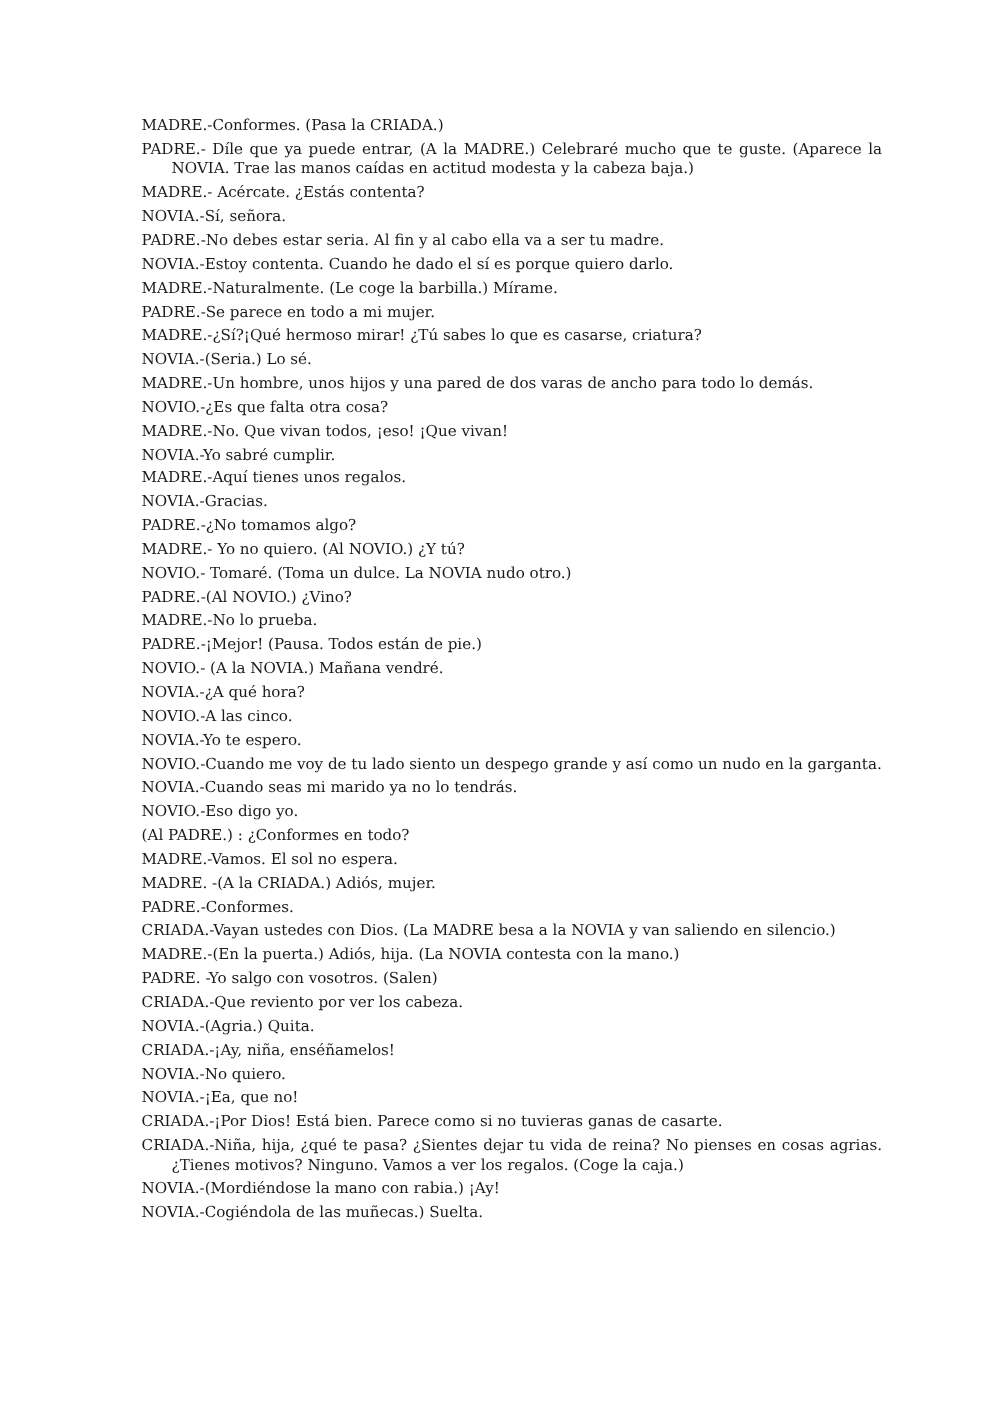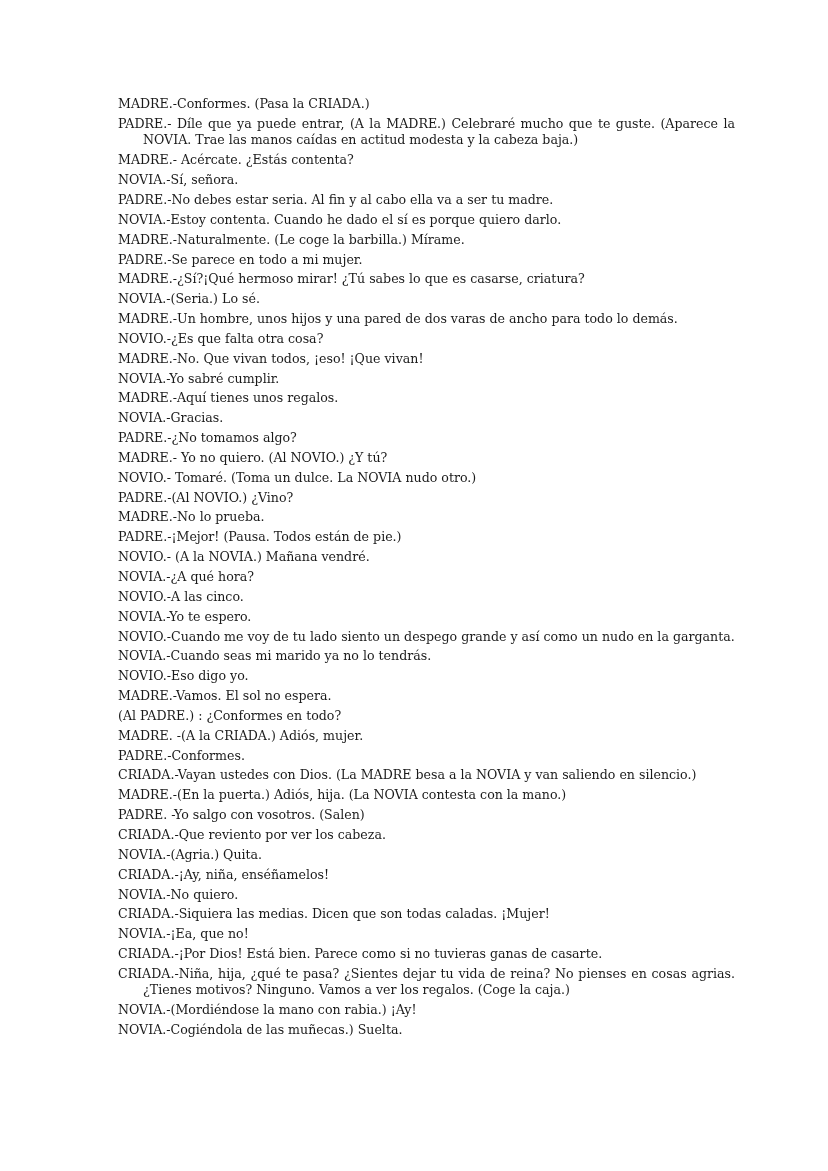--- a/index.html
+++ b/index.html
@@ -59,30 +59,29 @@
   <p class="para">PADRE.-(Al NOVIO.) ¿Vino?</p>
   <p class="para">MADRE.-No lo prueba.</p>
   <p class="para">PADRE.-¡Mejor! (Pausa. Todos están de pie.)</p>
   <p class="para">NOVIO.- (A la NOVIA.) Mañana vendré.</p>
   <p class="para">NOVIA.-¿A qué hora?</p>
   <p class="para">NOVIO.-A las cinco.</p>
   <p class="para">NOVIA.-Yo te espero.</p>
   <p class="para">NOVIO.-Cuando me voy de tu lado siento un despego grande y así como un nudo en la garganta.</p>
   <p class="para">NOVIA.-Cuando seas mi marido ya no lo tendrás.</p>
   <p class="para">NOVIO.-Eso digo yo.</p>
+  <p class="para">(Al PADRE.) : ¿Conformes en todo?</p>
   <p class="para">MADRE.-Vamos. El sol no espera.</p>
-  <p class="para">(Al PADRE.) : ¿Conformes en todo?</p>
   <p class="para">MADRE. -(A la CRIADA.) Adiós, mujer.</p>
   <p class="para">PADRE.-Conformes.</p>
   <p class="para">CRIADA.-Vayan ustedes con Dios. (La MADRE besa a la NOVIA y van saliendo en silencio.)</p>
   <p class="para">MADRE.-(En la puerta.) Adiós, hija. (La NOVIA contesta con la mano.)</p>
   <p class="para">PADRE. -Yo salgo con vosotros. (Salen)</p>
   <p class="para">CRIADA.-Que reviento por ver los cabeza.</p>
   <p class="para">NOVIA.-(Agria.) Quita.</p>
   <p class="para">CRIADA.-¡Ay, niña, enséñamelos!</p>
   <p class="para">NOVIA.-No quiero.</p>
-  <p class="para">CRIADA.-Siquiera las medias. Dicen que son todas caladas. ¡Mujer!</p>
   <p class="para">NOVIA.-¡Ea, que no!</p>
   <p class="para">CRIADA.-¡Por Dios! Está bien. Parece como si no tuvieras ganas de casarte.</p>
   <p class="para">CRIADA.-Niña, hija, ¿qué te pasa? ¿Sientes dejar tu vida de reina? No pienses en cosas agrias. ¿Tienes motivos? Ninguno. Vamos a ver los regalos. (Coge la caja.)</p>
   <p class="para">NOVIA.-(Mordiéndose la mano con rabia.) ¡Ay!</p>
   <p class="para">NOVIA.-Cogiéndola de las muñecas.) Suelta.</p>
 </div>
 
 </body></html>

